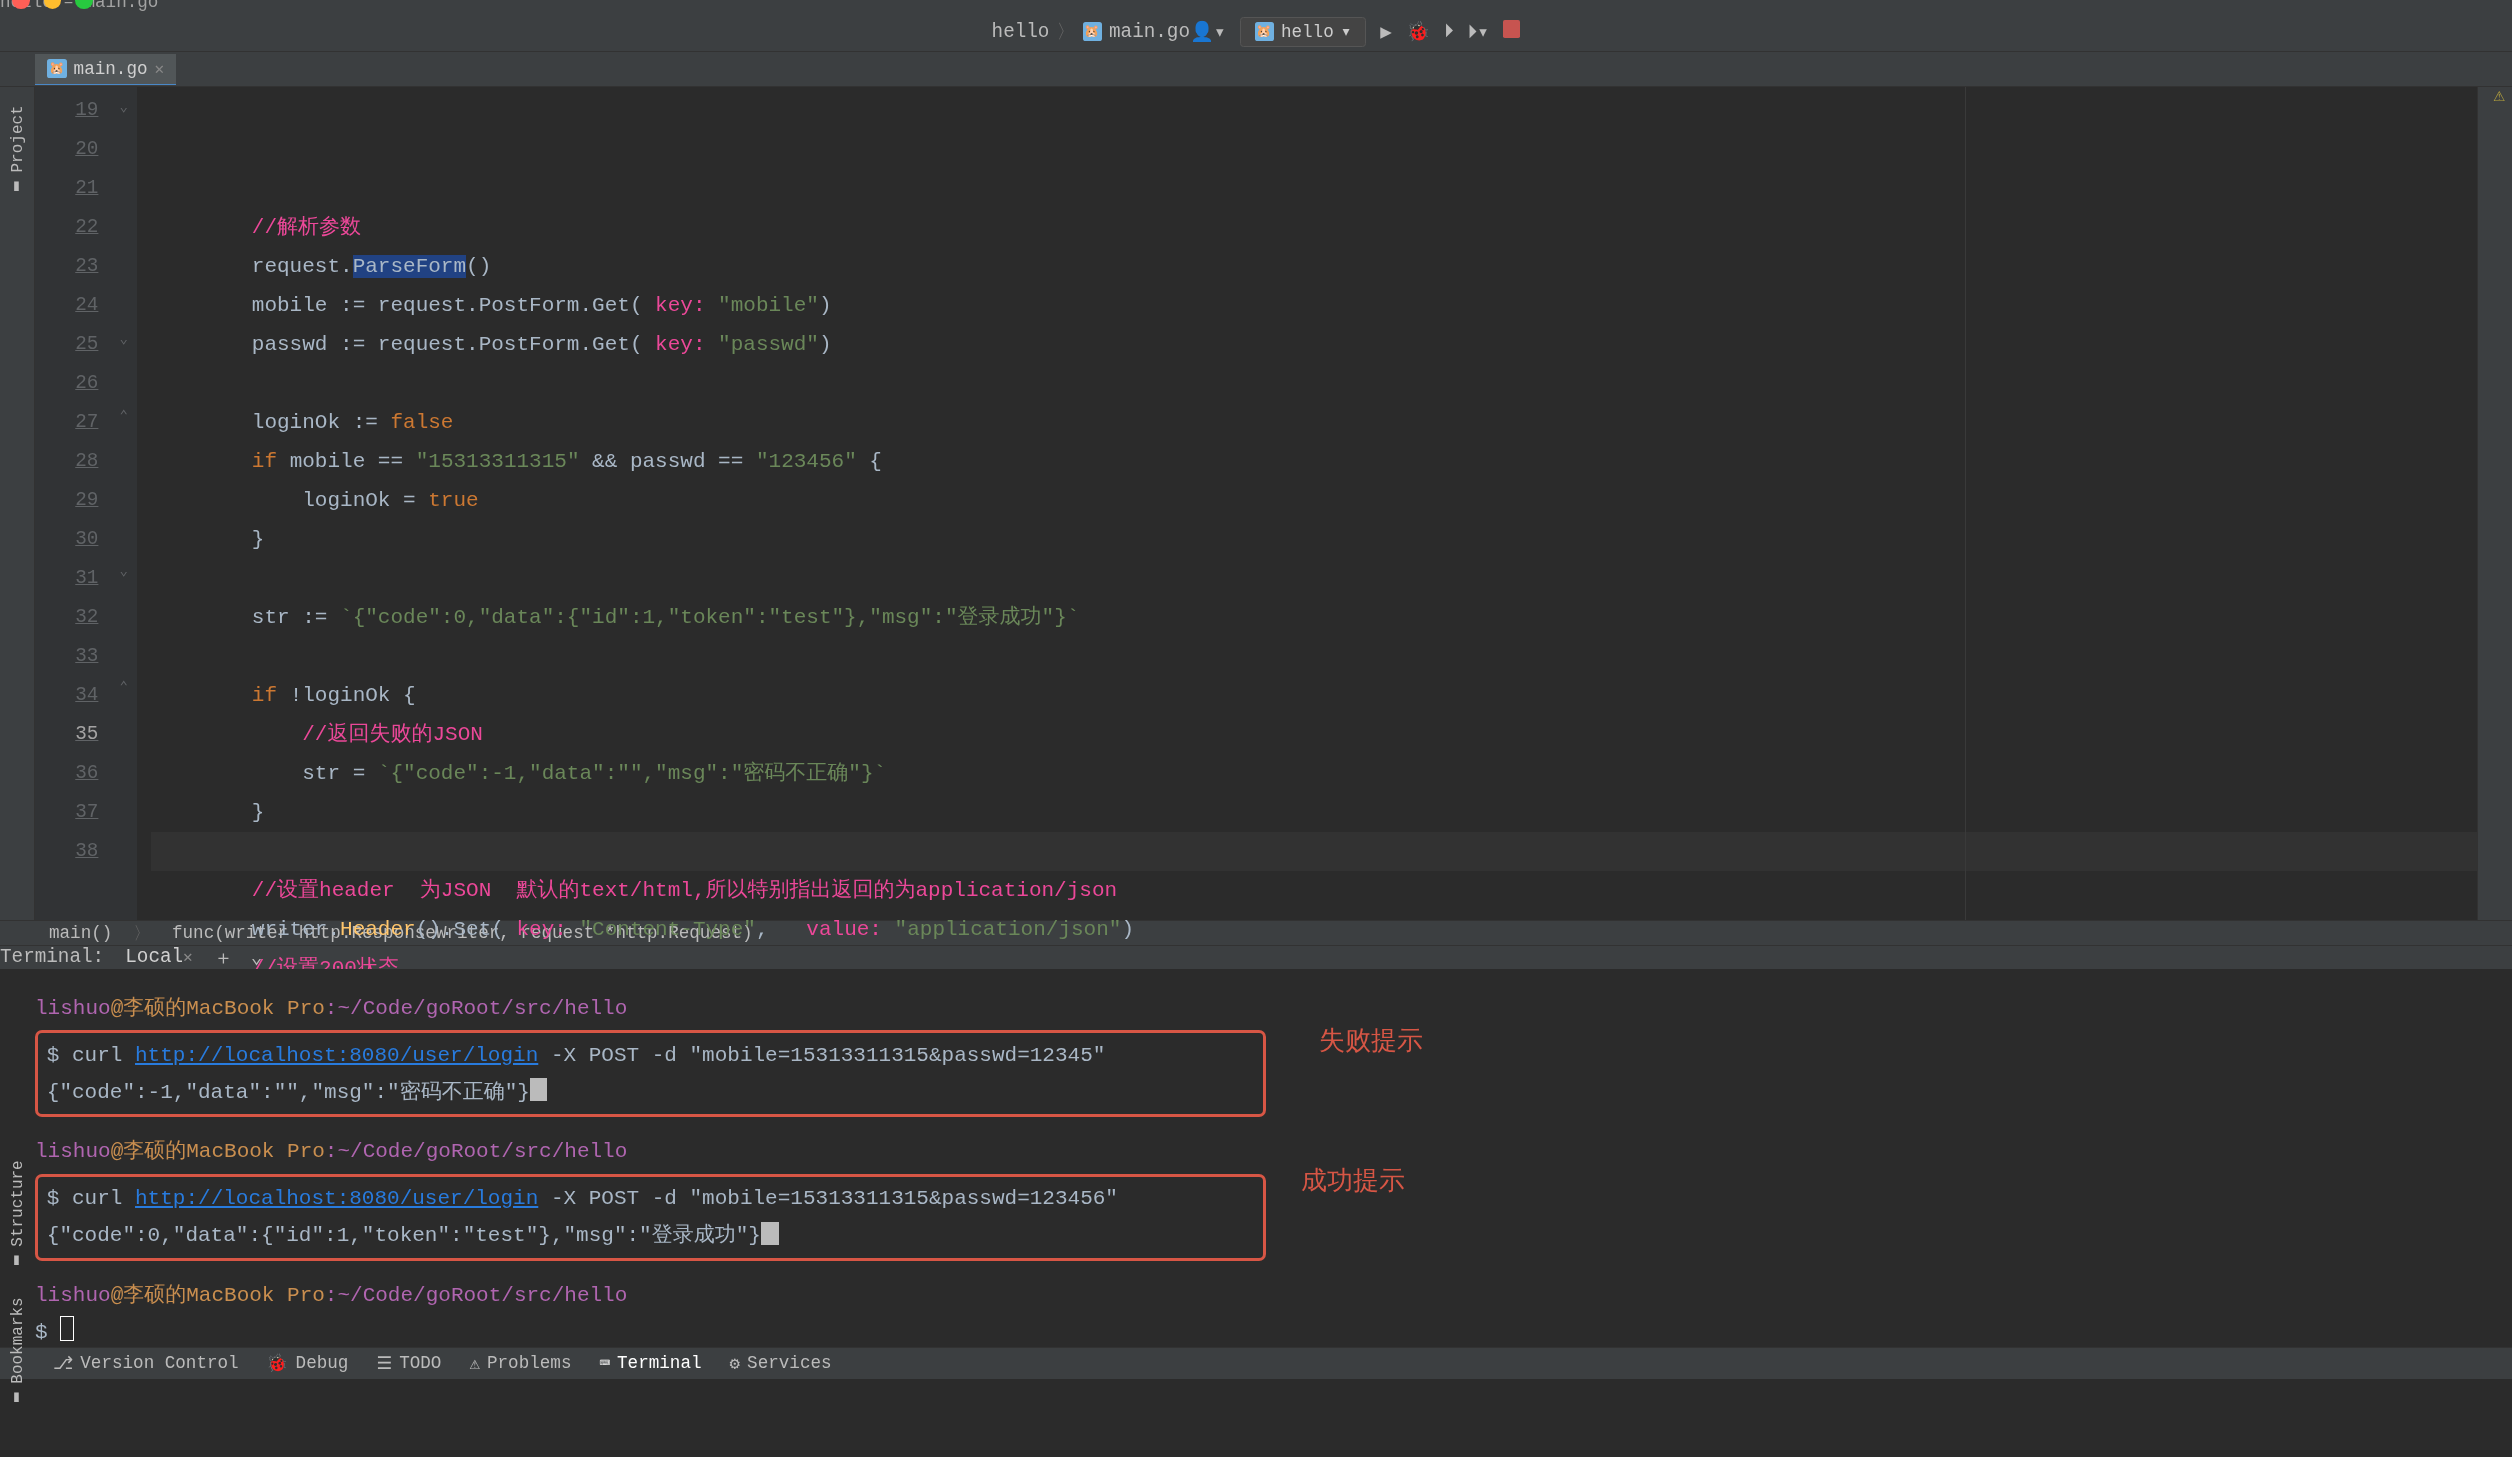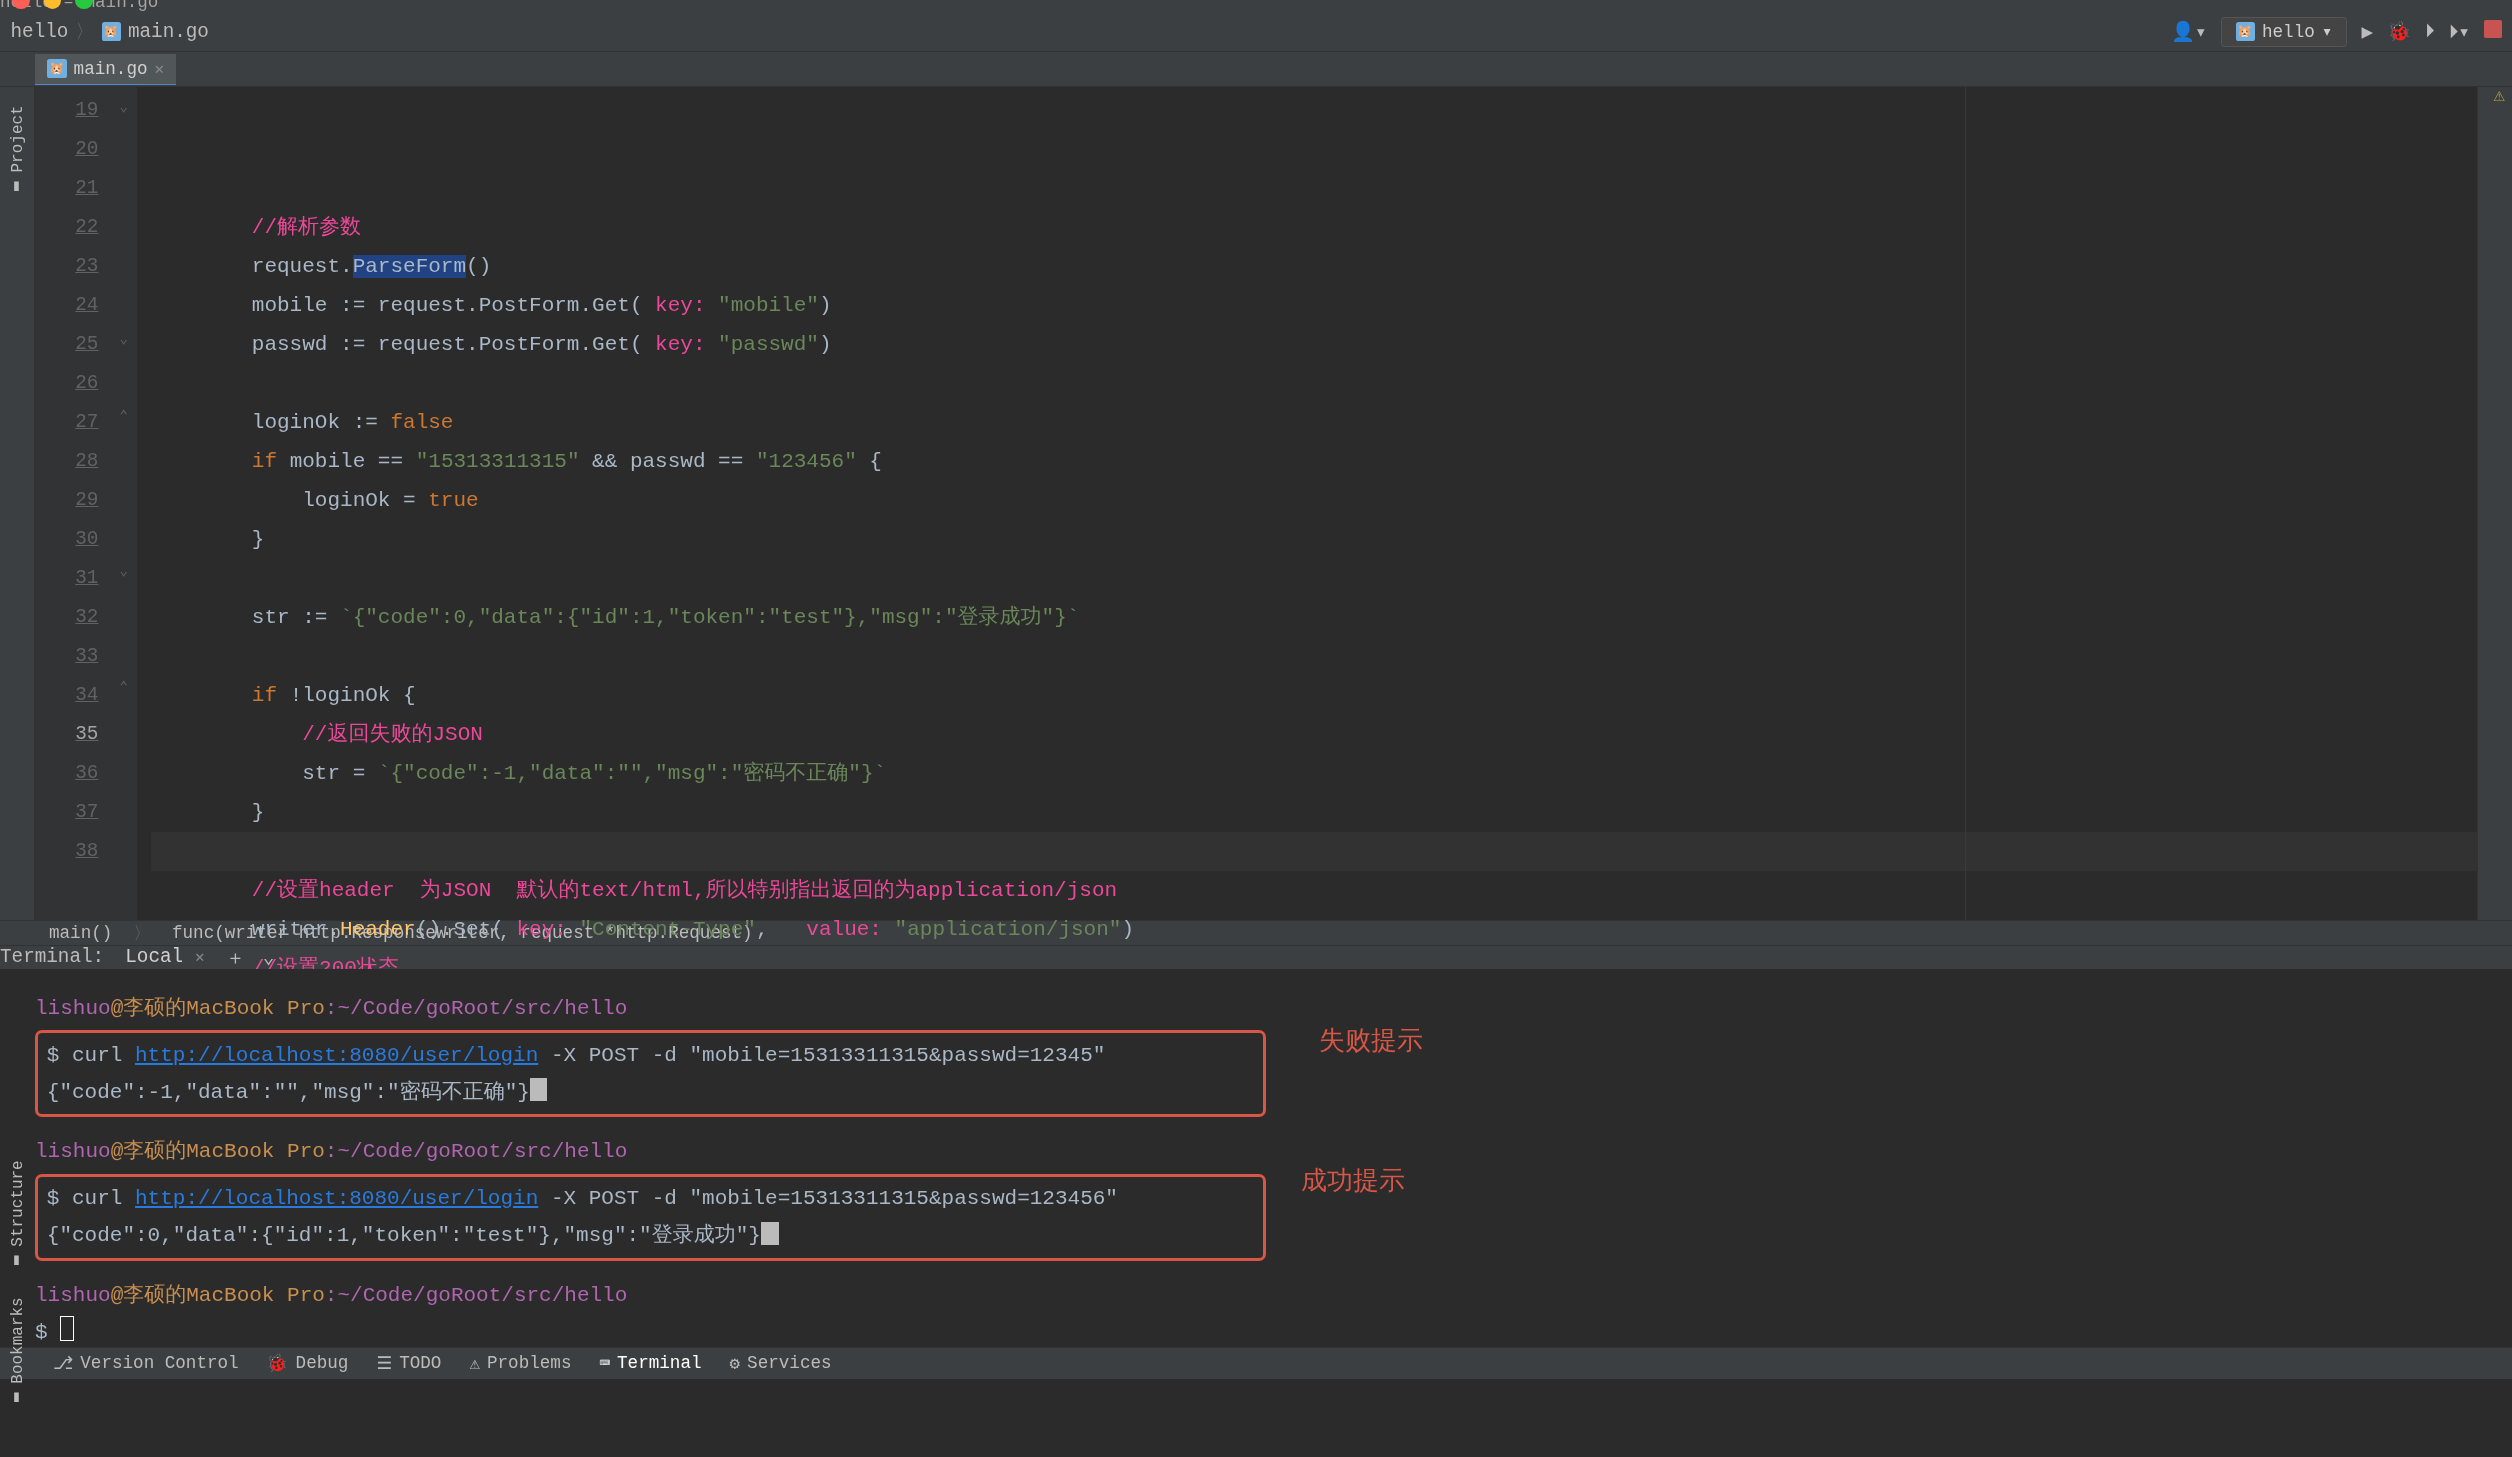--- a/index.html
+++ b/index.html
@@ -20,21 +20,21 @@
 }
 .traffic { position:absolute; left:12.3px; top:-8.8px; display:flex; gap:14px; }
 .traffic span { width:17.6px; height:17.6px; border-radius:50%; display:inline-block; }
 .traffic .red{background:#ff5f56;}
 .traffic .yel{background:#ffbd2e;}
 .traffic .grn{background:#27c93f;}
 
 
 .navrow {
   height:40px; background:#3c3f41;
-  display:flex; align-items:center; justify-content:space-between;
+  display:flex; align-items:center; justify-content:center;
   border-bottom:0.9px solid #323232;
   padding:0 10.5px;
   font-size:19.3px; color:#bbb;
 }
 .crumbs { display:flex; align-items:center; gap:7px; }
 .crumbs .sep { color:#666; }
 .goicon { width:19.3px; height:19.3px; display:inline-flex; align-items:center; justify-content:center; background:#6fb0e0; color:#fff; font-size:12.3px; border-radius:2.6px; }
 
 .toolbar-right { display:flex; align-items:center; gap:14px; }
 .toolbar-right .btn { color:#bbb; cursor:pointer; }
@@ -98,21 +98,21 @@
   height:24.6px; background:#3c3f41; border-top:0.9px solid #323232;
   display:flex; align-items:center; padding-left:49px; font-size:17.6px; color:#bbb; gap:21px;
 }
 .coderow .sep{ color:#666; }
 
 
 .termhead{
   height:24px; background:#3c3f41; border-top:0.9px solid #323232;
   display:flex; align-items:center; gap:17.6px; font-size:19.3px; color:#bbb;
 }
-.termhead .ttab{ color:#d0d0d0; border-bottom:1.8px solid #4a88c7; padding:1.8px 3.5px; display:flex; align-items:center; gap:12px;}
+.termhead .ttab{ color:#d0d0d0; border-bottom:1.8px solid #4a88c7; padding:1.8px 3.5px; display:flex; align-items:center; gap:0;}
 .termhead .ttab .close{ color:#888; font-size:16px;}
 .termhead .plus{ color:#bbb; cursor:pointer;}
 .termhead .drop{ color:#bbb; cursor:pointer;}
 
 
 .termbody{
   height:378px;
   background:#2b2b2b; padding:21px 35px 8.8px 35px; font-size:21px; line-height:37px;
   position:relative;
 }

